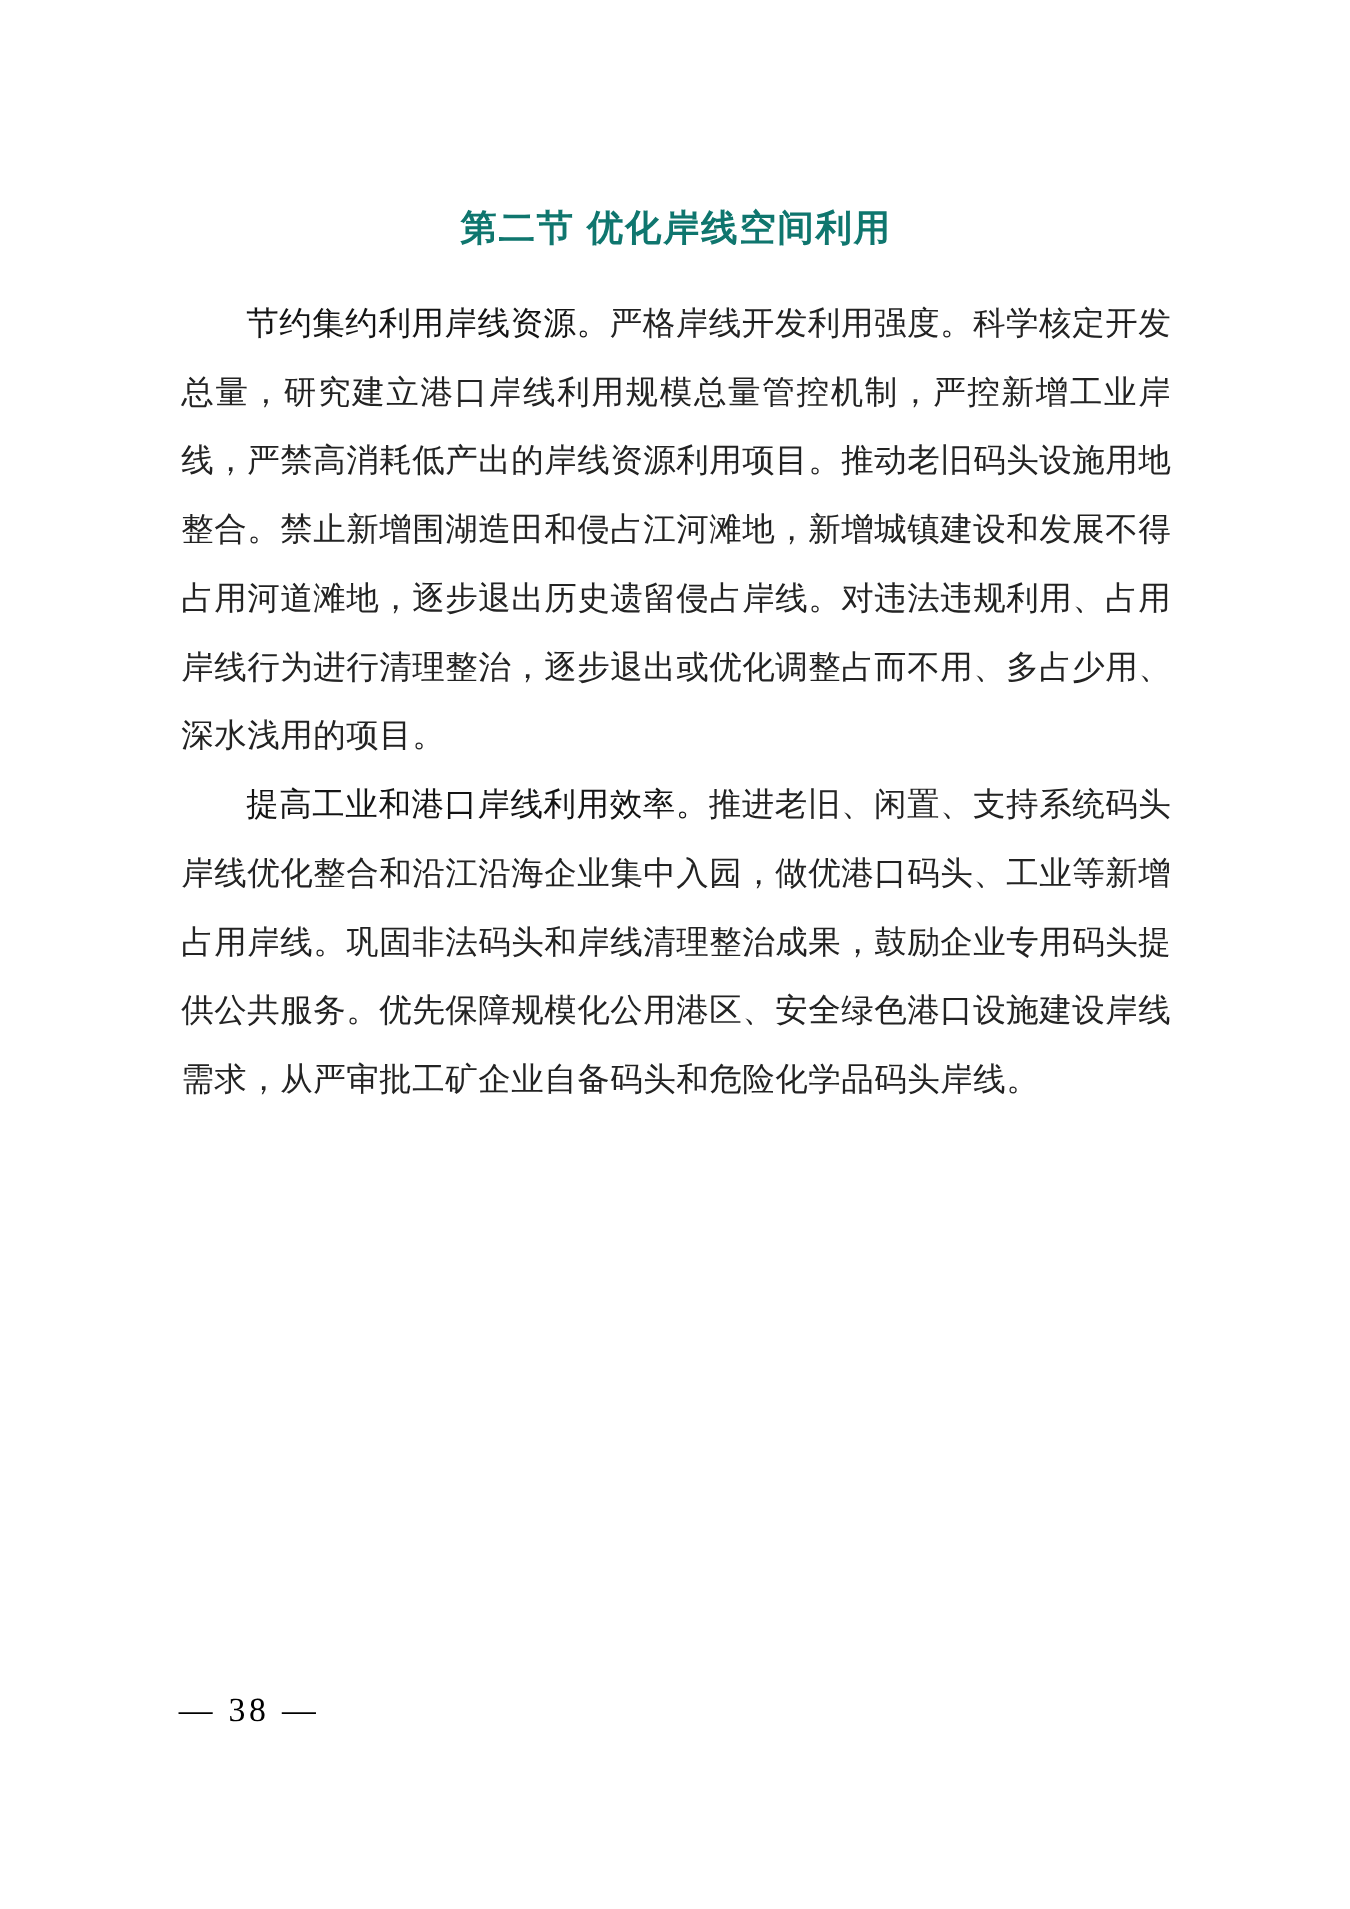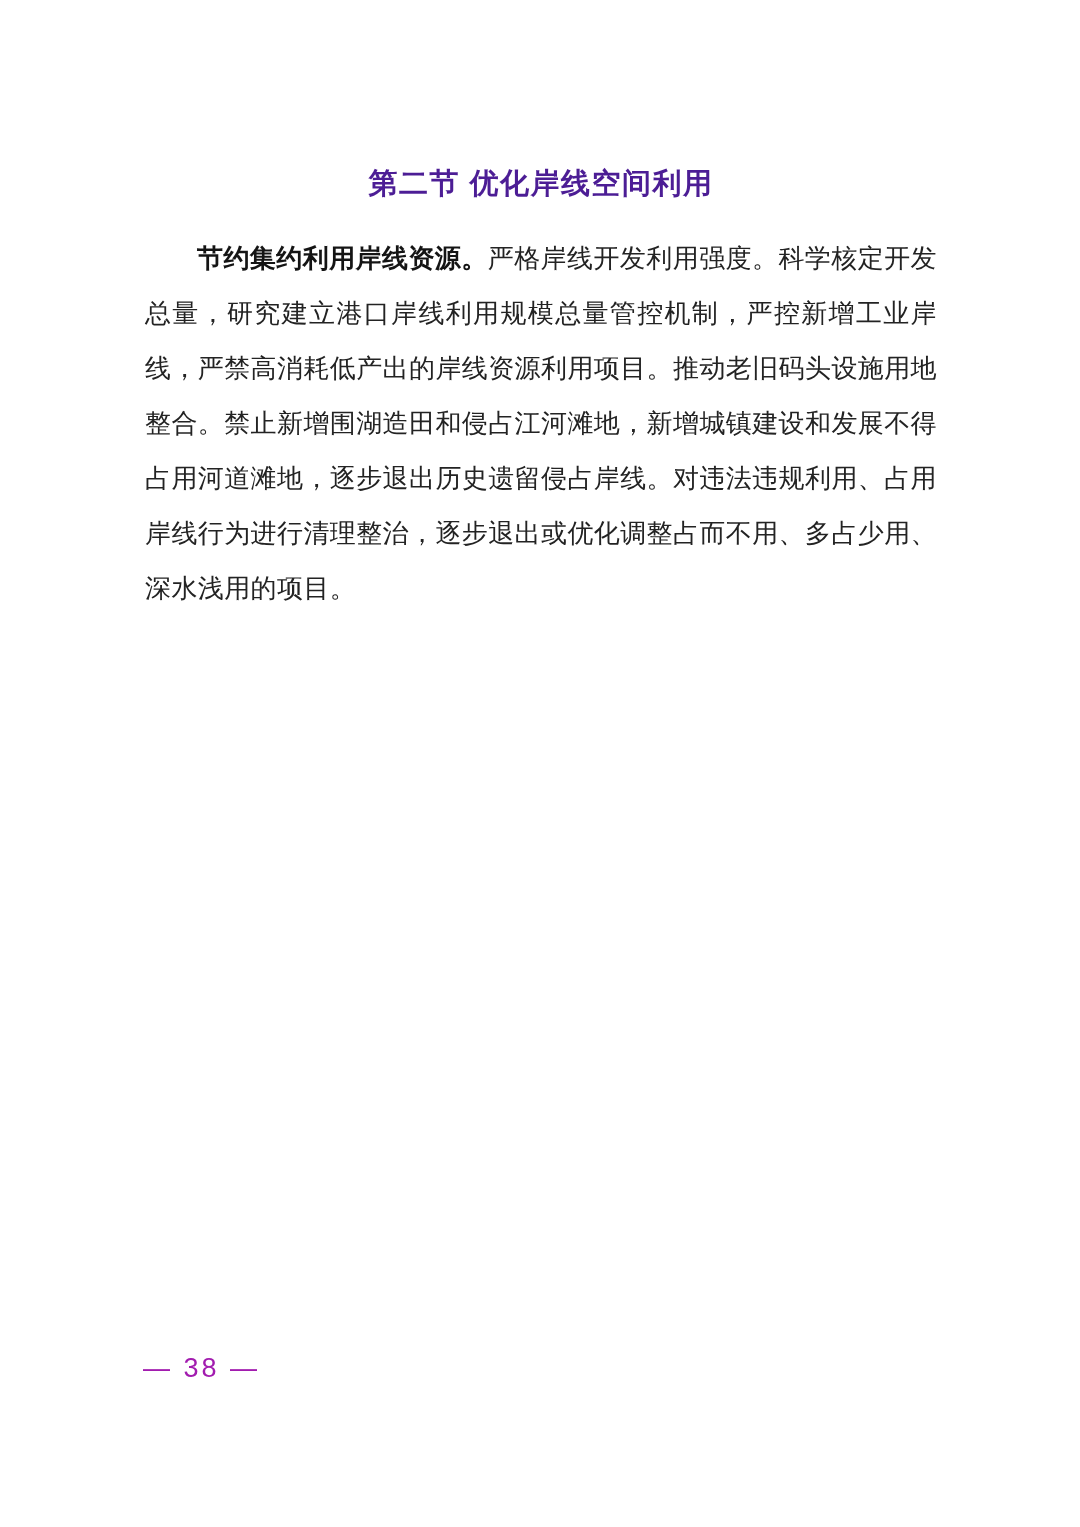--- a/index.html
+++ b/index.html
@@ -21,56 +21,57 @@
     width: 792px;
   }
   .doc-title {
     margin: 0 0 28px 0;
     font-family: "Liberation Sans", "DejaVu Sans", sans-serif;
     font-size: 29px;
     line-height: 40px;
     font-weight: 700;
     letter-spacing: 1.5px;
     text-align: center;
-    color: #4c1d95;
+    color: #0f766e;
   }
   .para {
     margin: 0;
     font-family: "Liberation Serif", "DejaVu Serif", serif;
     font-size: 26px;
     line-height: 55px;
     letter-spacing: 0.4px;
     text-align: justify;
     text-indent: 2em;
     color: #232323;
   }
   .para .lead {
-    font-weight: 700;
+    font-weight: 400;
     color: #141414;
   }
   .page-num {
     position: absolute;
     left: 143px;
     top: 1353px;
-    font-family: Liberation Sans, sans-serif;
+    font-family: Liberation Serif, serif;
     font-size: 27px;
     letter-spacing: 3px;
-    color: #a21caf;
+    color: #000000;
     white-space: nowrap;
   }
 </style>
 </head>
 <body>
 
 <div class="page">
   <div class="content">
 
     <h1 class="doc-title">第二节 优化岸线空间利用</h1>
 
     <p class="para"><span class="lead">节约集约利用岸线资源。</span><span>严格岸线开发利用强度。科学核定开发总量，研究建立港口岸线利用规模总量管控机制，严控新增工业岸线，严禁高消耗低产出的岸线资源利用项目。推动老旧码头设施用地整合。禁止新增围湖造田和侵占江河滩地，新增城镇建设和发展不得占用河道滩地，逐步退出历史遗留侵占岸线。对违法违规利用、占用岸线行为进行清理整治，逐步退出或优化调整占而不用、多占少用、深水浅用的项目。</span></p>
 
+    <p class="para"><span class="lead">提高工业和港口岸线利用效率。</span><span>推进老旧、闲置、支持系统码头岸线优化整合和沿江沿海企业集中入园，做优港口码头、工业等新增占用岸线。巩固非法码头和岸线清理整治成果，鼓励企业专用码头提供公共服务。优先保障规模化公用港区、安全绿色港口设施建设岸线需求，从严审批工矿企业自备码头和危险化学品码头岸线。</span></p>
 
 
 
   </div>
 
   <div class="page-num">— 38 —</div>
 </div>
 
 </body></html>

